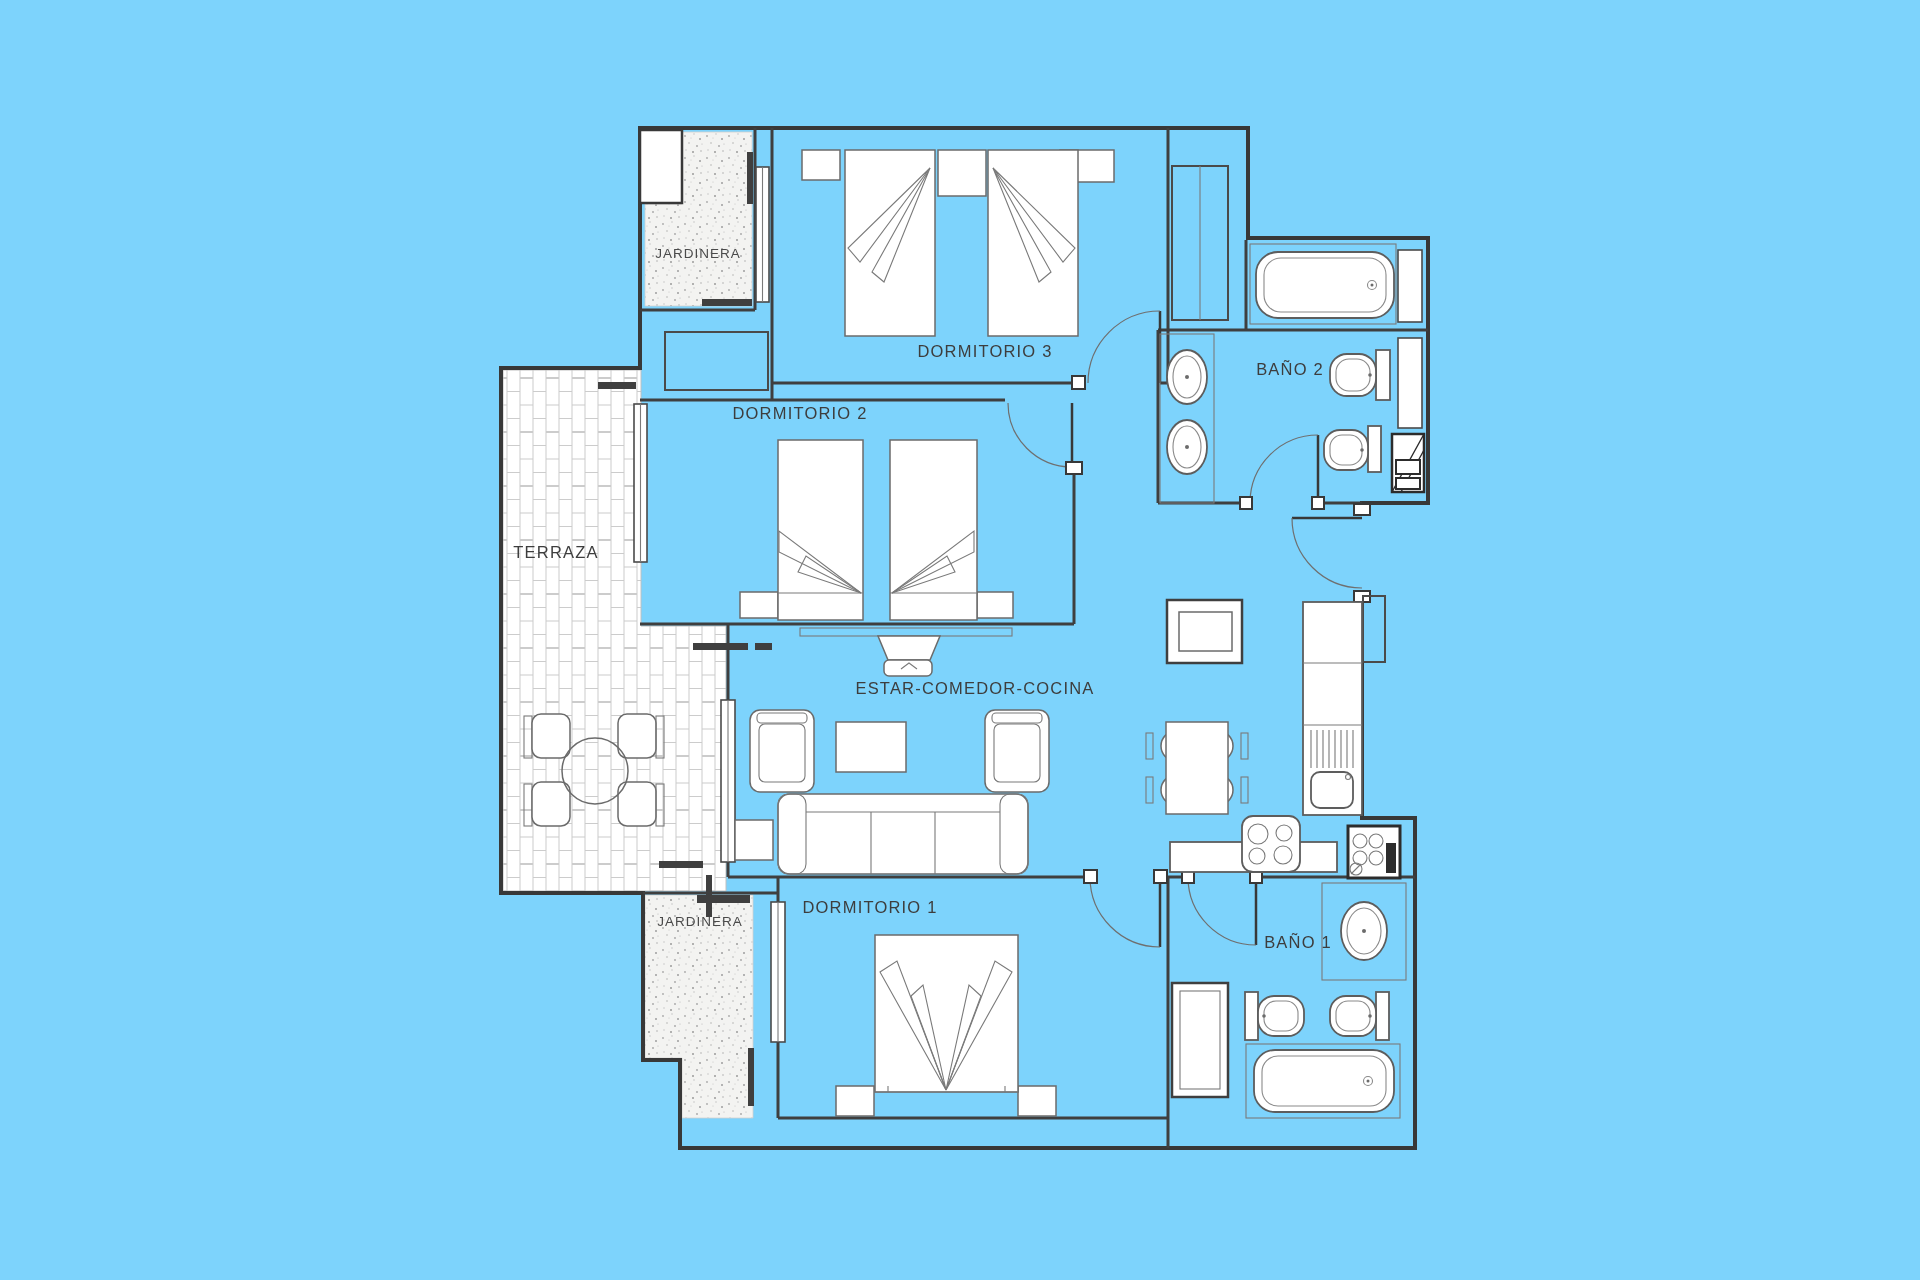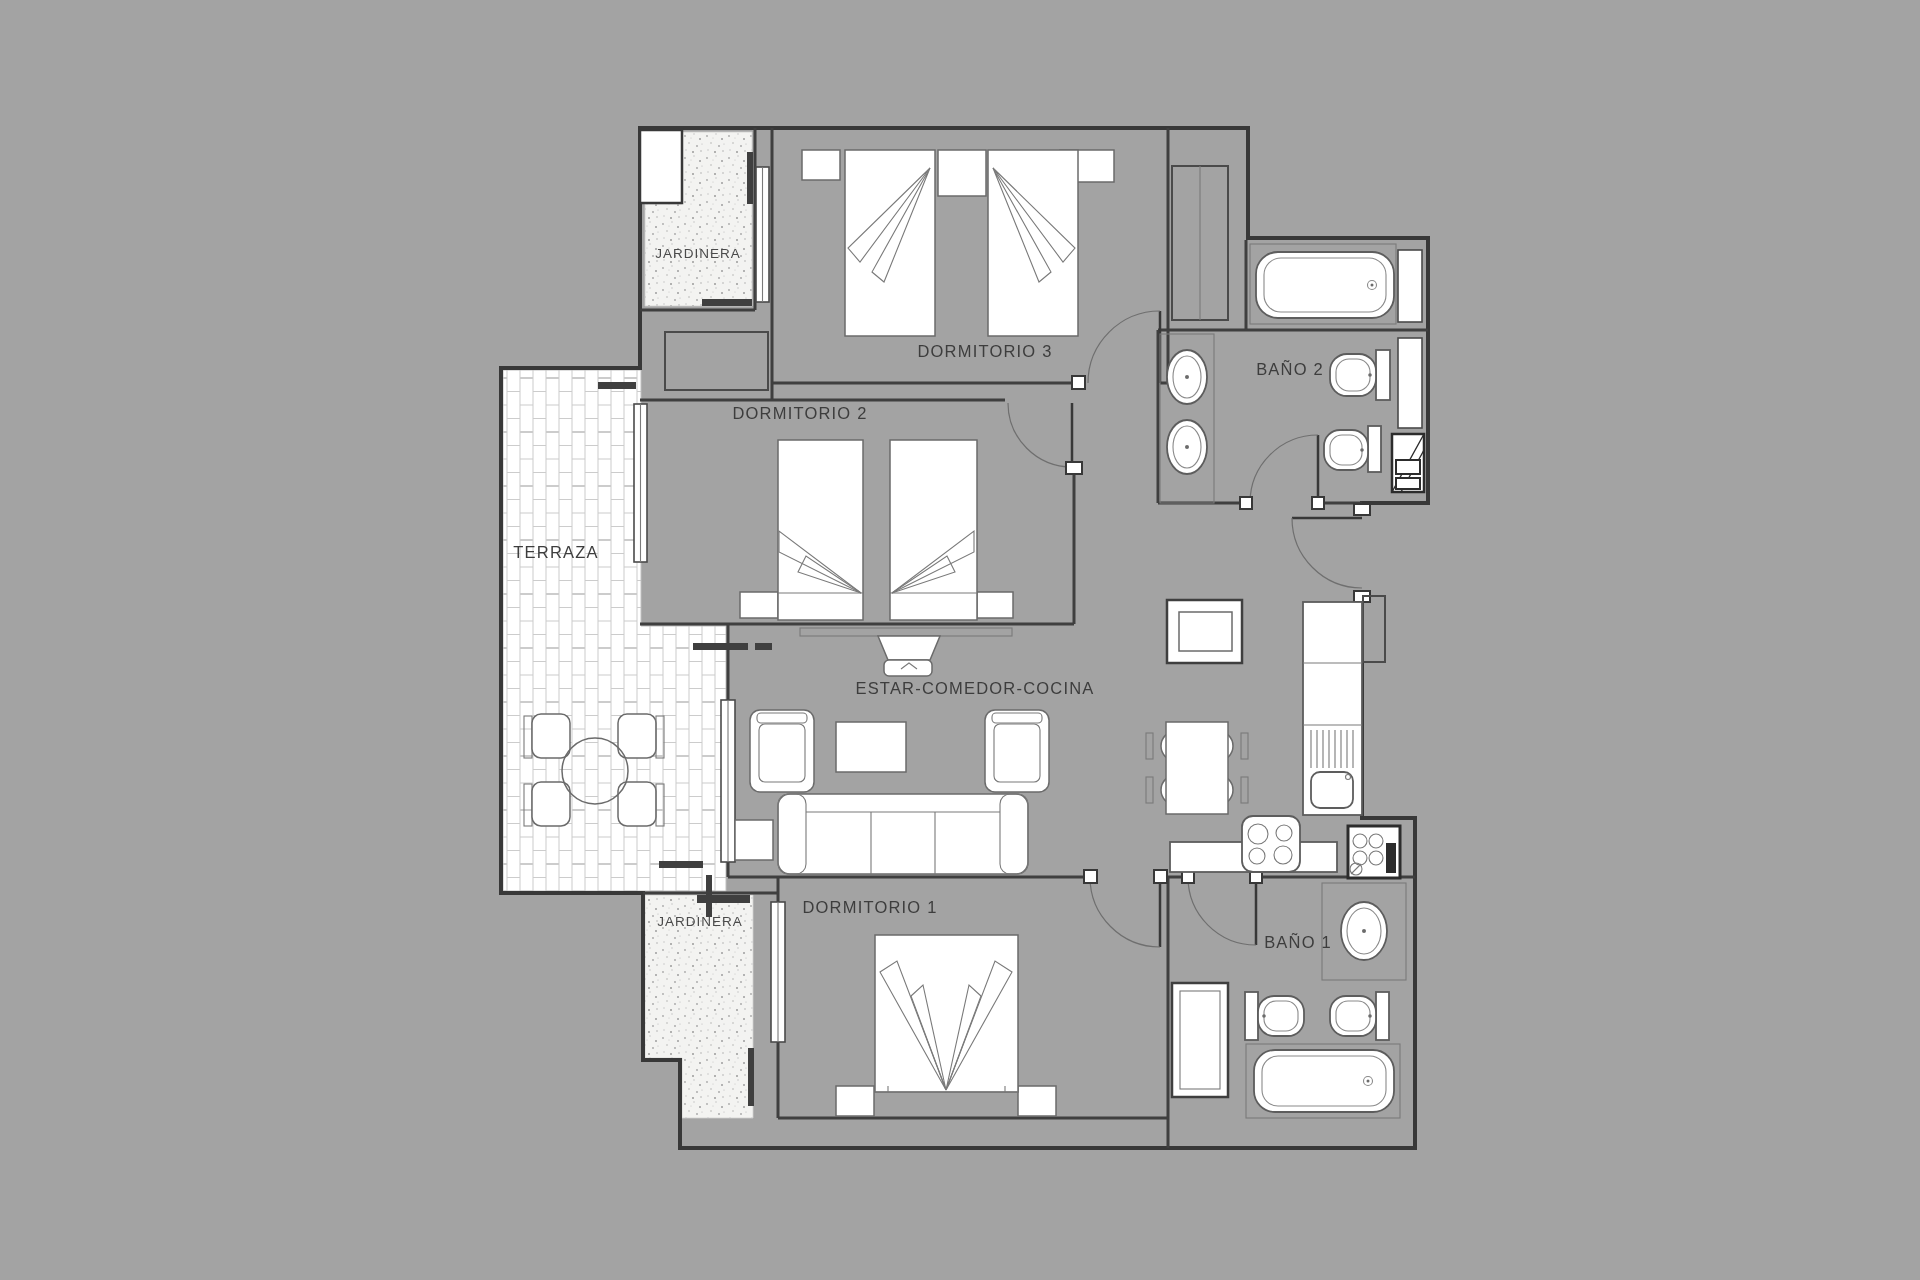--- a/index.html
+++ b/index.html
@@ -8,21 +8,21 @@
     background: #ffffff;
     width: 1920px;
     height: 1280px;
     overflow: hidden;
     font-family: "Liberation Sans", sans-serif;
   }
   #plan-wrap {
     position: relative;
     width: 1920px;
     height: 1280px;
-    background: #a3a3a3;
+    background: #7dd3fc;
   }
   svg { display: block; }
   .wall-ext { stroke: #383838; stroke-width: 4; fill: none; }
   .wall-int { stroke: #3f3f3f; stroke-width: 3; fill: none; }
   .wall-thin { stroke: #4a4a4a; stroke-width: 2; fill: none; }
   .furn { stroke: #6b6b6b; stroke-width: 1.5; fill: #ffffff; }
   .furn-l { stroke: #7a7a7a; stroke-width: 1.1; fill: none; }
   .fixt { stroke: #5d5d5d; stroke-width: 1.8; fill: #ffffff; }
   .fixt-in { stroke: #8a8a8a; stroke-width: 1.1; fill: none; }
   .leaf { stroke: #383838; stroke-width: 2.5; fill: none; }

